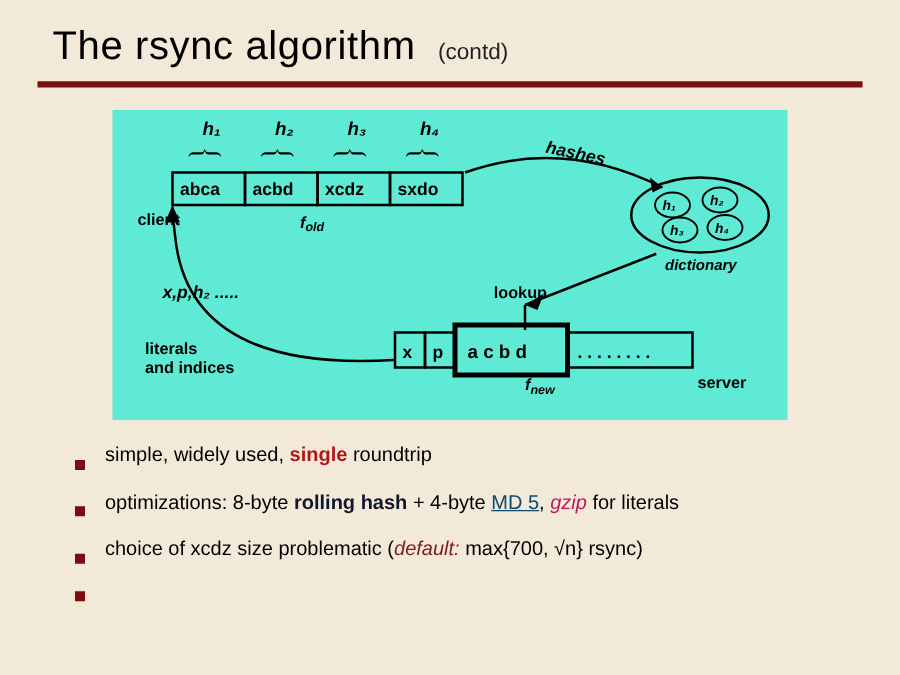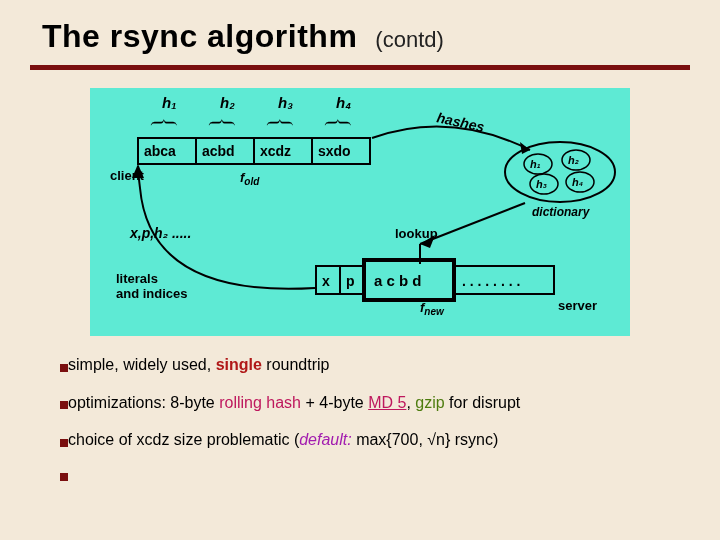--- a/index.html
+++ b/index.html
@@ -17,64 +17,64 @@
   }
   .title-row {
     padding: 0 30px 6px 42px;
     display: flex;
     align-items: baseline;
     gap: 18px;
   }
   .title-main {
     font-size: 32px;
     color: #000;
-    font-weight: 700;
+    font-weight: 400;
     letter-spacing: 0.5px;
   }
   .title-sub {
-    font-size: 22px;
+    font-size: 18px;
     color: #222;
   }
   .rule {
     height: 5px;
     background: #7a0f0f;
     margin: 4px 30px 18px 30px;
   }
   .diagram-wrap {
     margin: 0 auto 18px auto;
     width: 540px;
     height: 248px;
     background: #5eead4;
     position: relative;
   }
   .diagram-wrap svg { width: 100%; height: 100%; }
   .bullets {
     padding: 0 50px 0 60px;
   }
   .bullet {
     display: flex;
-    align-items: center;
-    gap: 0;
+    align-items: flex-end;
+    gap: 16px;
     margin: 10px 0 16px 0;
     font-size: 16px;
     line-height: 1.35;
     color: #000;
   }
   .bmark {
     width: 8px;
     height: 8px;
     background: #7a0f0f;
     flex: 0 0 8px;
     margin-top: 6px;
   }
   .b-single { color: #b01818; font-weight: bold; }
-  .b-red { color: #be185d; }
-  .b-redu { color: #be185d; text-decoration: underline; }
-  .b-ital { color: #4d7c0f; }
-  .b-ital2 { font-style: italic; color: #a21caf; }
+  .b-red { color: #0f172a; font-weight: bold; }
+  .b-redu { color: #0c4a6e; text-decoration: underline; }
+  .b-ital { font-style: italic; color: #be185d; }
+  .b-ital2 { font-style: italic; color: #7f1d1d; }
   .svg-label { font-family: Verdana, sans-serif; font-weight: bold; fill: #000; }
   .svg-ital { font-style: italic; }
 </style>
 </head>
 <body>
 
 <div class="slide">
 
   <div class="title-row">
     <span class="title-main">The rsync algorithm</span>
@@ -157,21 +157,21 @@
     <div class="bullet">
       <span class="bmark"></span>
       <span>
         <span>simple, widely used, </span><span class="b-single">single</span><span> roundtrip</span>
       </span>
     </div>
 
     <div class="bullet">
       <span class="bmark"></span>
       <span>
-        <span>optimizations: 8-byte </span><span class="b-red">rolling hash</span><span> + 4-byte </span><span class="b-redu">MD 5</span><span>, </span><span class="b-ital">gzip</span><span> for disrupt</span>
+        <span>optimizations: 8-byte </span><span class="b-red">rolling hash</span><span> + 4-byte </span><span class="b-redu">MD 5</span><span>, </span><span class="b-ital">gzip</span><span> for literals</span>
       </span>
     </div>
 
     <div class="bullet">
       <span class="bmark"></span>
       <span>
         <span>choice of xcdz size problematic  (</span><span class="b-ital2">default:</span><span> max{700, √n}  rsync)</span>
       </span>
     </div>
 

